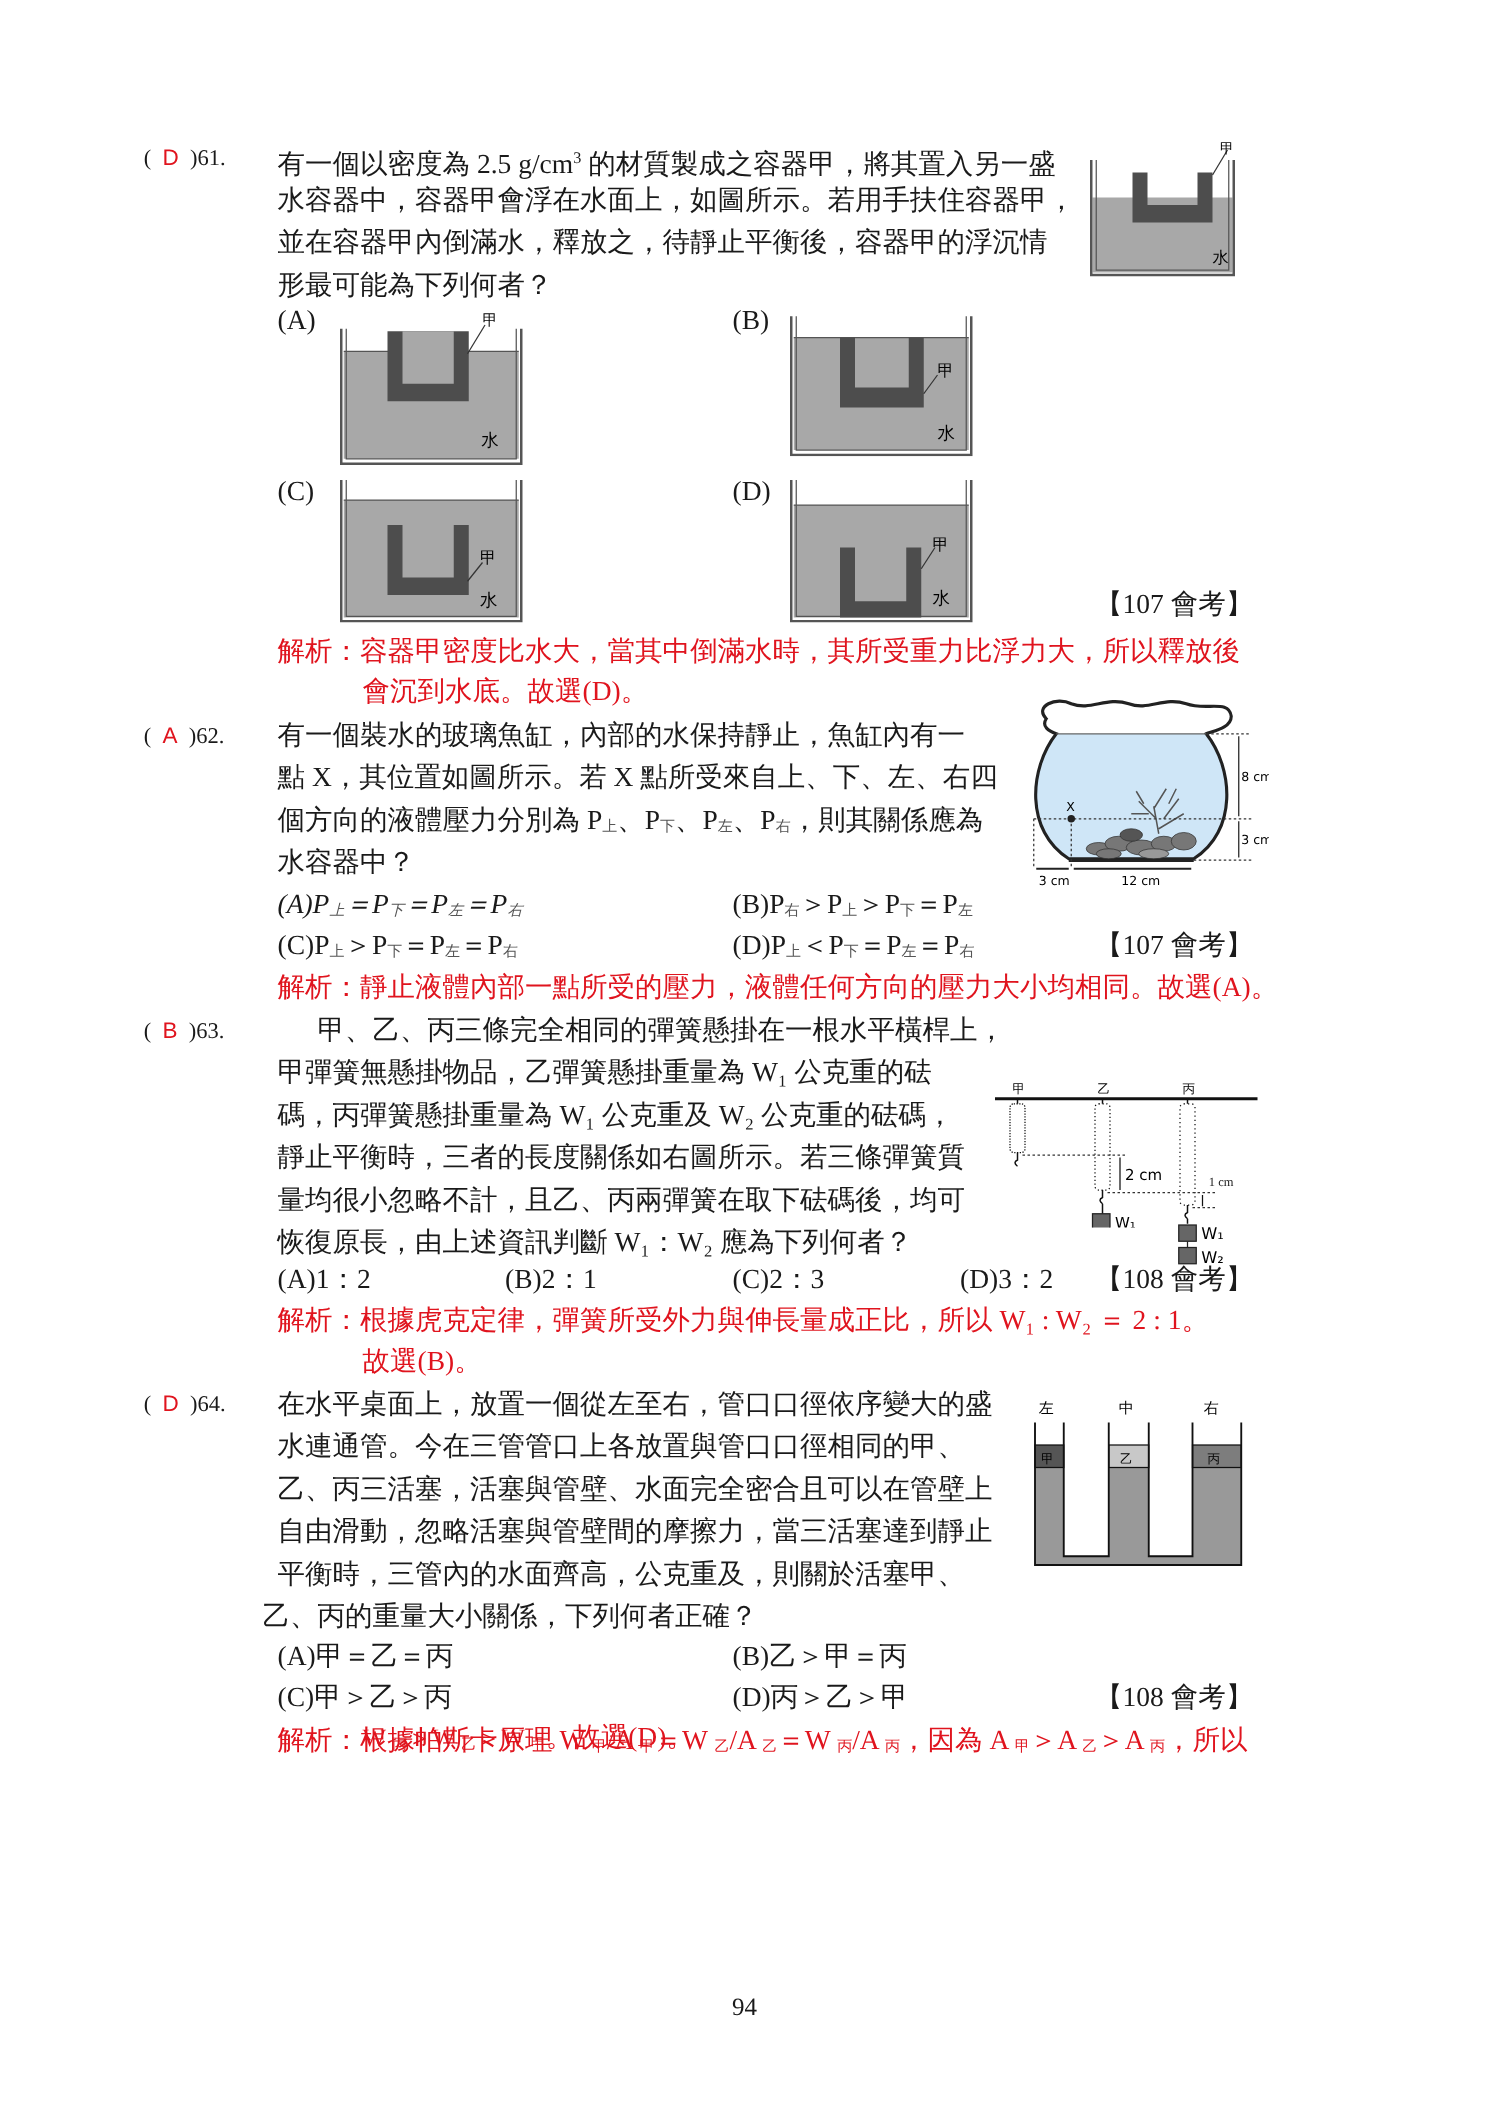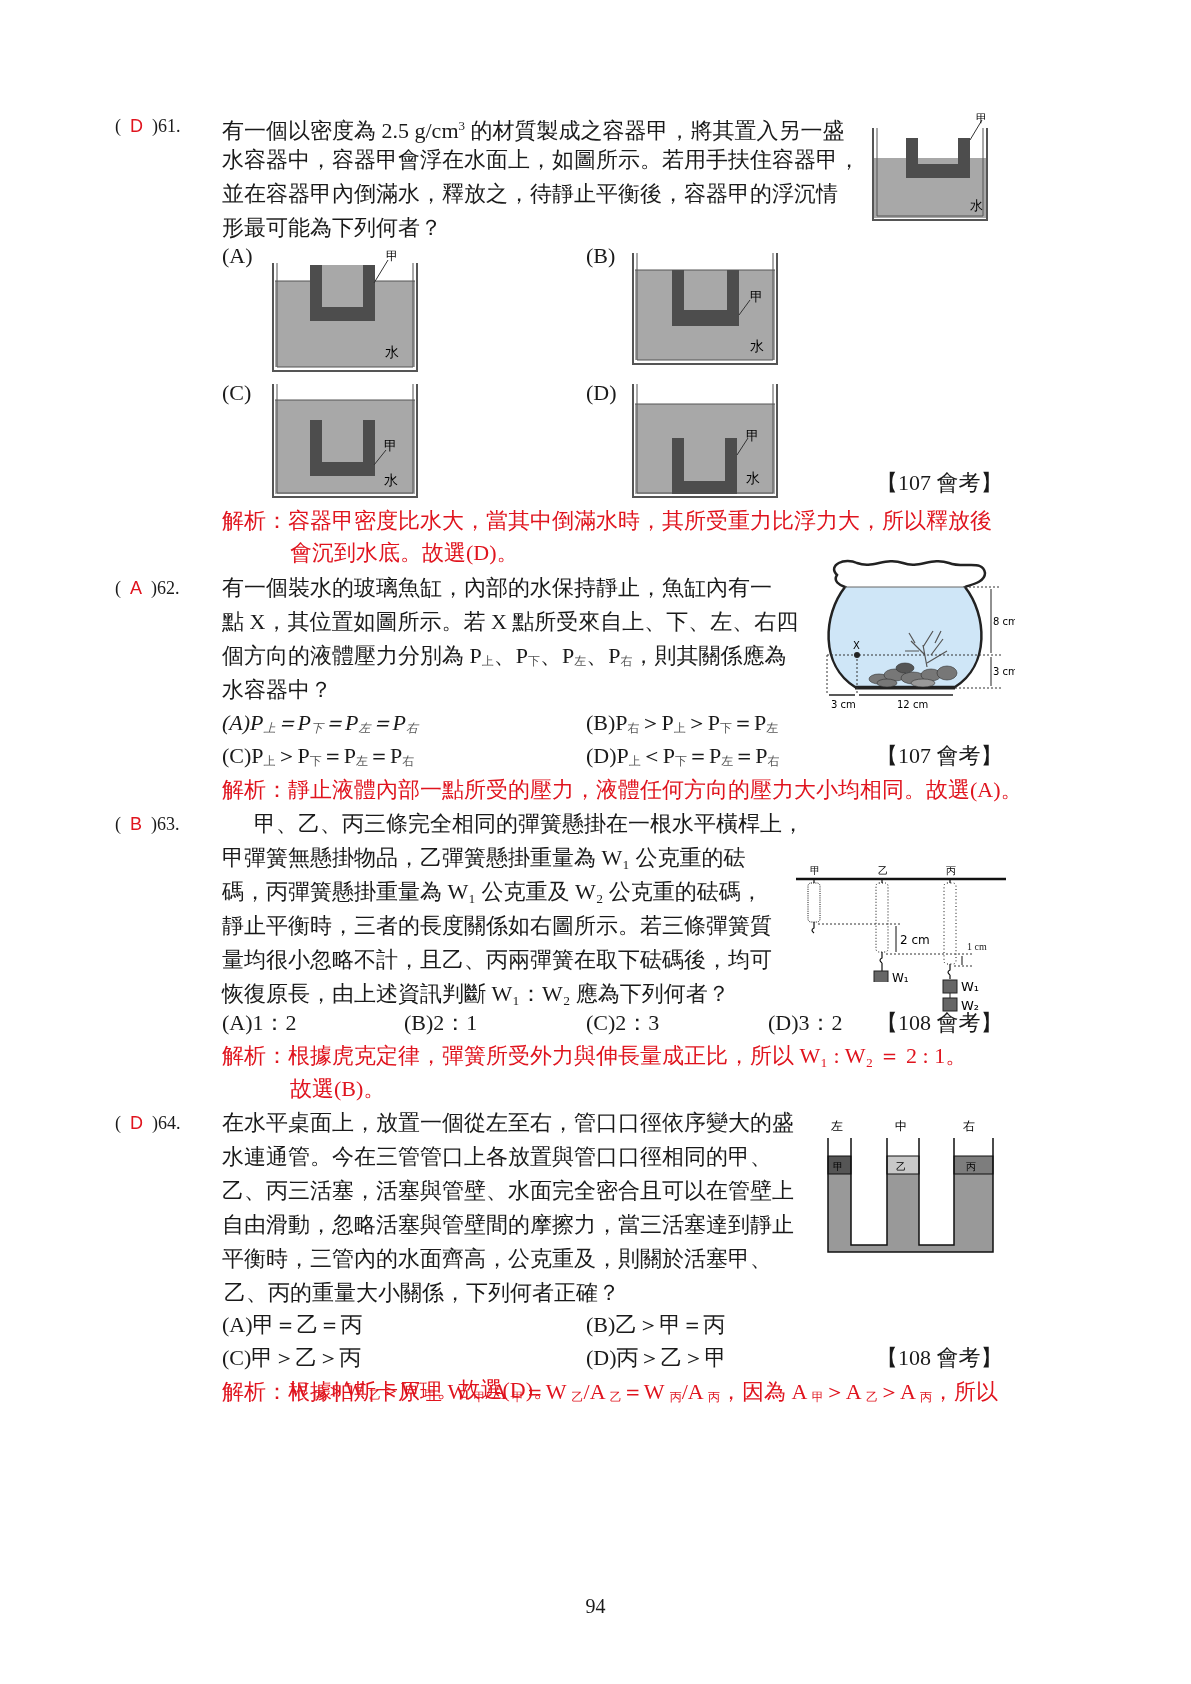--- a/index.html
+++ b/index.html
@@ -200,21 +200,21 @@
 
 <div>
   <div class="ans-paren" style="left:115px;top:1110px;">
     (&nbsp;&nbsp;<span class="ans-letter">D</span>&nbsp;&nbsp;)<span>64.</span>
   </div>
   <div class="line" style="left:222px;top:1110px;">在水平桌面上，放置一個從左至右，管口口徑依序變大的盛</div>
   <div class="line" style="left:222px;top:1144px;">水連通管。今在三管管口上各放置與管口口徑相同的甲、</div>
   <div class="line" style="left:222px;top:1178px;">乙、丙三活塞，活塞與管壁、水面完全密合且可以在管壁上</div>
   <div class="line" style="left:222px;top:1212px;">自由滑動，忽略活塞與管壁間的摩擦力，當三活塞達到靜止</div>
   <div class="line" style="left:222px;top:1246px;">平衡時，三管內的水面齊高，公克重及，則關於活塞甲、</div>
-  <div class="line" style="left:224px;top:1280px;">乙、丙的重量大小關係，下列何者正確？</div>
+  <div class="line" style="left:210px;top:1280px;">乙、丙的重量大小關係，下列何者正確？</div>
 
   <svg class="abs" style="left:825px;top:1112px;" width="175" height="142">
     <text x="6" y="18" font-size="12">左</text>
     <text x="70" y="18" font-size="12">中</text>
     <text x="138" y="18" font-size="12">右</text>
     <path d="M3 62 H26 V133 H62 V62 H94 V133 H129 V62 H168 V140 H3 Z" fill="#999"></path>
     <rect x="3" y="44" width="23" height="18" fill="#555" stroke="#111"></rect>
     <rect x="62" y="44" width="32" height="18" fill="#c8c8c8" stroke="#111"></rect>
     <rect x="129" y="44" width="39" height="18" fill="#7d7d7d" stroke="#111"></rect>
     <path d="M3 26 V140 H168 V26 M26 26 V133 H62 V26 M94 26 V133 H129 V26" fill="none" stroke="#111" stroke-width="1.5"></path>

